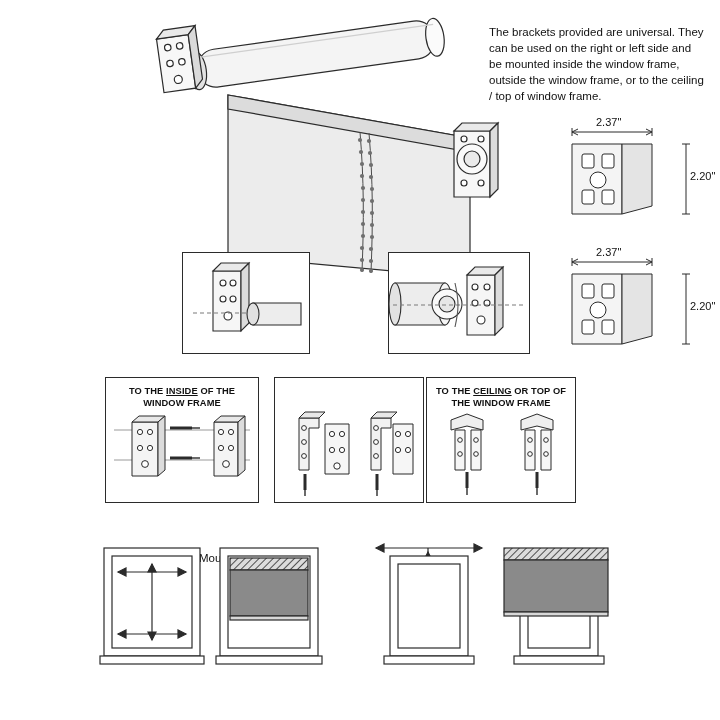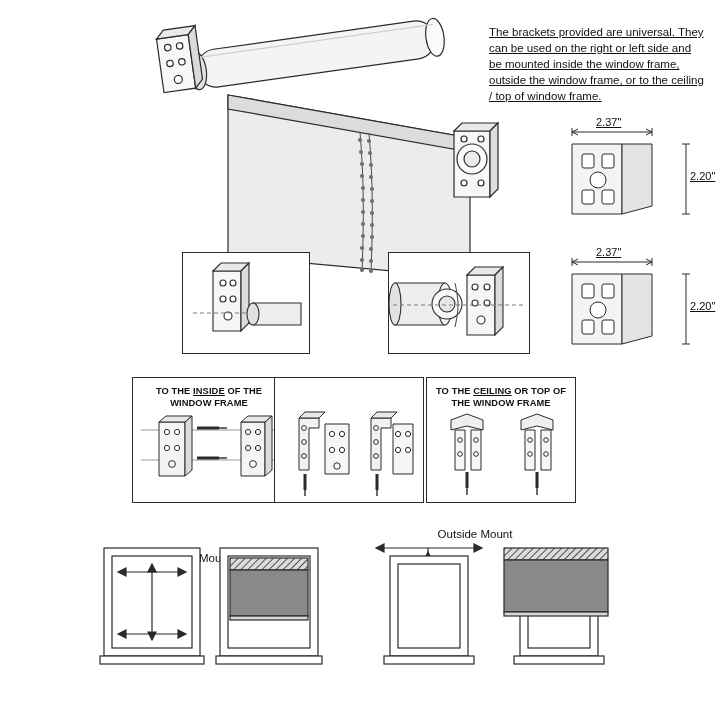--- a/index.html
+++ b/index.html
@@ -7,21 +7,21 @@
     width:720px;height:720px;
     background:#ffffff;
     font-family:"Liberation Sans", sans-serif;
     color:#1a1a1a;
     position:relative;
     overflow:hidden;
   }
   .page{position:absolute;inset:0;}
 
   
-  .abs{position:absolute;text-decoration:underline;}
+  .abs{position:absolute;}
   .txt{font-size:11.5px;line-height:15px;color:#111;}
 
   
   #intro{
     left:489px;top:24px;width:215px;
     font-size:11.5px;line-height:16px;color:#111;
   }
 
   
   #main-illustration{left:150px;top:20px;width:360px;height:330px;}
@@ -211,21 +211,21 @@
         <rect x="50" y="34" width="12" height="14" rx="2" fill="#fff"></rect>
         <circle cx="46" cy="60" r="8" fill="#fff"></circle>
         <rect x="30" y="70" width="12" height="14" rx="2" fill="#fff"></rect>
         <rect x="50" y="70" width="12" height="14" rx="2" fill="#fff"></rect>
       </g>
     </svg>
     <div class="abs dim-label" style="left:44px;top:-4px;">2.37"</div>
     <div class="abs dim-label" style="left:138px;top:50px;">2.20"</div>
   </div>
 
-  <div class="mount-box" style="left:132px;top:377px;width:152px;height:124px;text-decoration:underline;">
+  <div class="mount-box" style="left:105px;top:377px;width:152px;height:124px;text-decoration:underline;">
     <div class="mount-title">
       <span>TO THE  <span style="text-decoration:underline">INSIDE</span> OF THE</span><br>
       <span>WINDOW FRAME</span>
     </div>
     <svg width="152" height="124" viewBox="0 0 152 124" style="position:absolute;left:0;top:0;">
       <g fill="none" stroke="#2b2b2b" stroke-width="1">
         <line x1="8" y1="52" x2="144" y2="52" stroke="#9a9a9a"></line>
         <line x1="8" y1="82" x2="144" y2="82" stroke="#9a9a9a"></line>
 
         <path d="M26,44 L52,44 L52,98 L26,98 Z" fill="#f4f4f4"></path>
@@ -359,21 +359,20 @@
       </g>
       <defs>
         <pattern id="hatchA" width="5" height="5" patternTransform="rotate(45)" patternUnits="userSpaceOnUse">
           <rect width="5" height="5" fill="#dcdcdc"></rect>
           <line x1="0" y1="0" x2="0" y2="5" stroke="#4f4f4f" stroke-width="2"></line>
         </pattern>
       </defs>
     </svg>
   </div>
 
-  <div class="mount-caption" style="left:375px;top:528px;width:200px;">Outside Mount</div>
 
   <div class="abs" style="left:370px;top:534px;width:240px;height:145px;">
     <svg width="240" height="145" viewBox="0 0 240 145">
       <g fill="none" stroke="#2b2b2b" stroke-width="1.2">
 
         <line x1="6" y1="14" x2="112" y2="14"></line>
         <path d="M6,14 L14,10 L14,18 Z" fill="#2b2b2b"></path>
         <path d="M112,14 L104,10 L104,18 Z" fill="#2b2b2b"></path>
         <line x1="58" y1="14" x2="58" y2="120" stroke-dasharray="0"></line>
         <path d="M58,18 L54,26 L62,26 Z" fill="#2b2b2b"></path>

